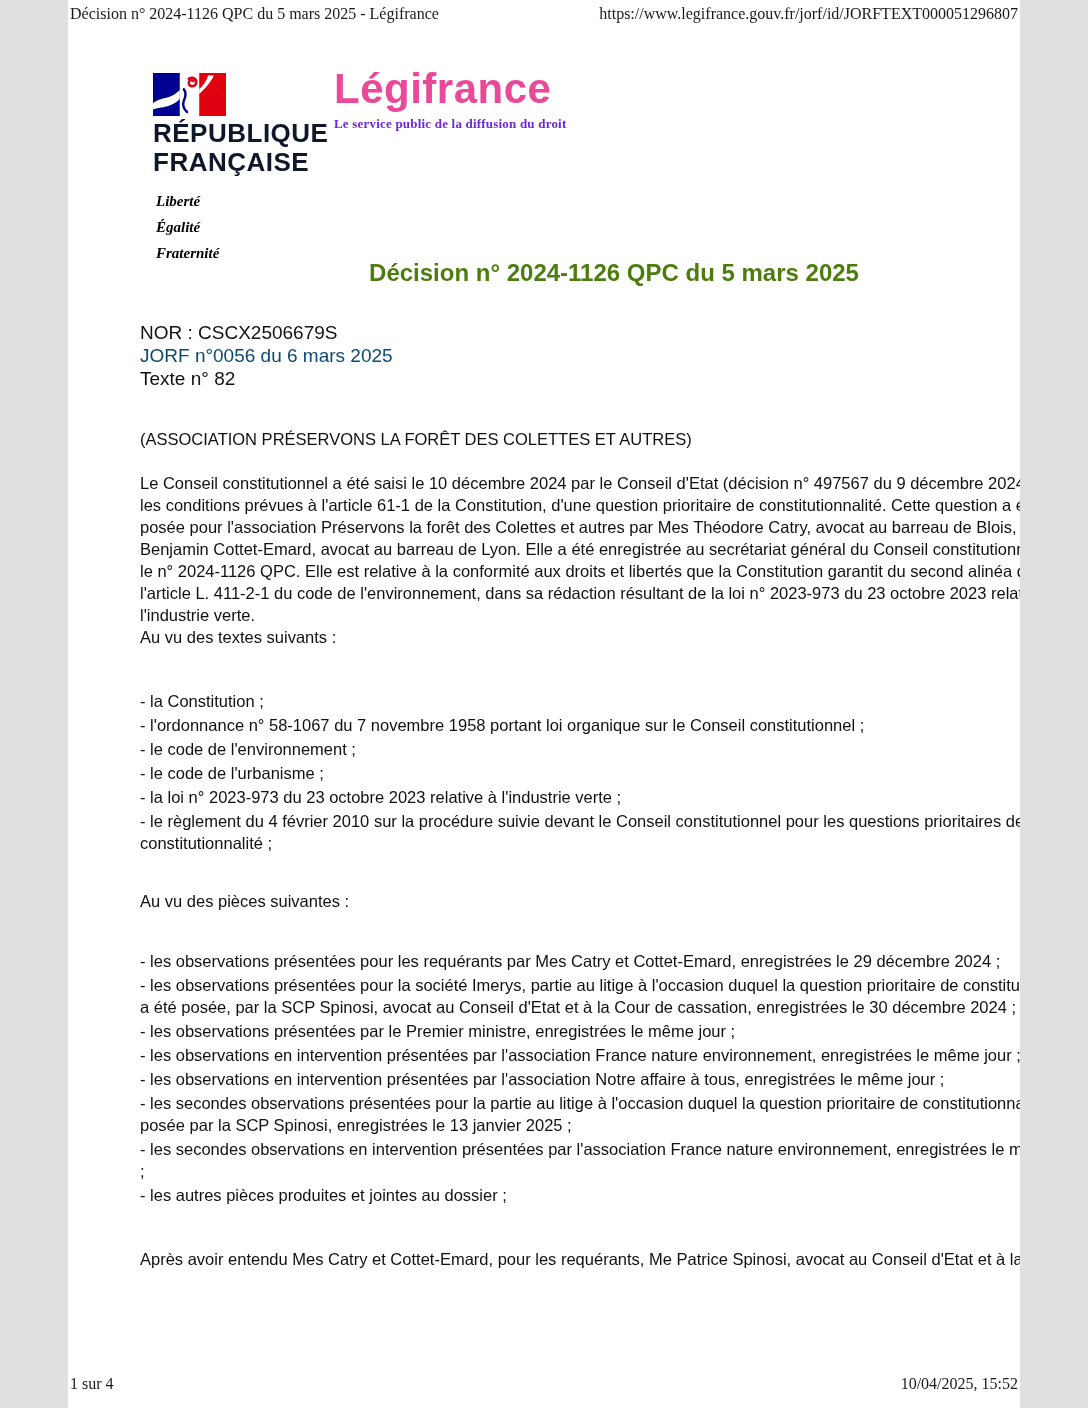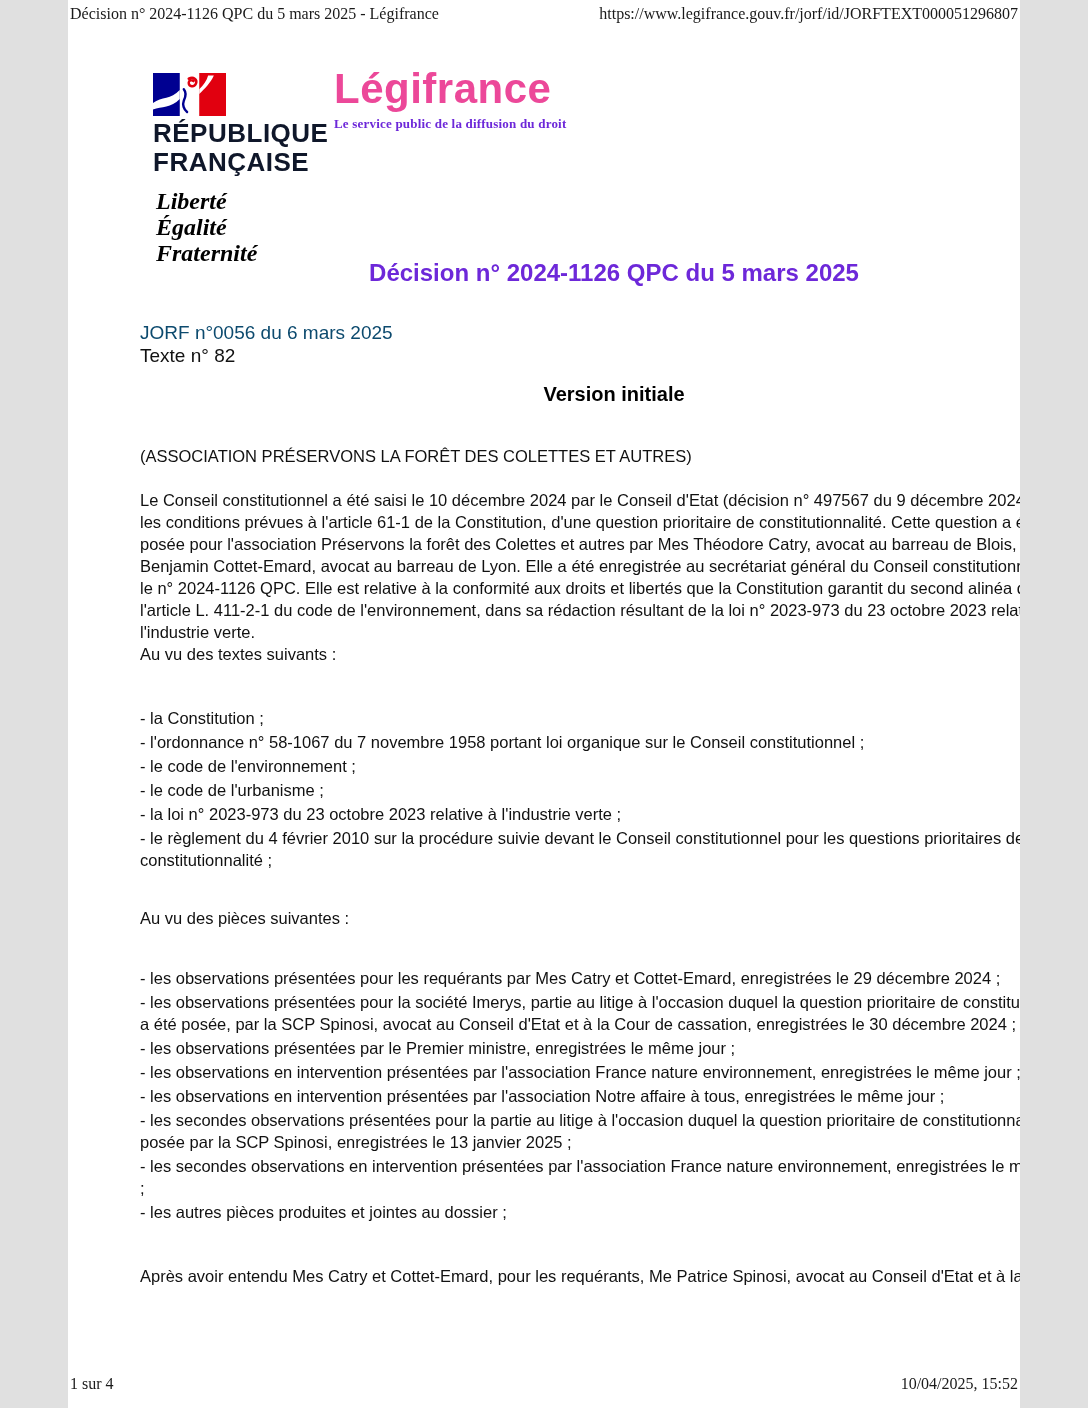--- a/index.html
+++ b/index.html
@@ -39,21 +39,21 @@
     line-height: 29px;
     letter-spacing: 0.5px;
     color: #0f172a;
   }
   .motto {
     margin-top: 11px;
     margin-left: 3px;
     font-family: "Liberation Serif", serif;
     font-style: italic;
     font-weight: bold;
-    font-size: 24px;
+    font-size: 15px;
     line-height: 26px;
     color: #000000;
   }
 
   
   .legifrance { position: absolute; left: 266px; top: 66px; }
   .legifrance .site-name {
     font-size: 42px;
     font-weight: bold;
     letter-spacing: 0.5px;
@@ -90,21 +90,21 @@
     width: 948px;
     font-size: 16.5px;
     line-height: 22px;
   }
   .doc-title {
     margin: 0 0 34px 0;
     font-size: 24px;
     line-height: 29px;
     font-weight: bold;
     text-align: center;
-    color: #6d28d9;
+    color: #4d7c0f;
   }
   .nor-block { font-size: 19px; line-height: 23px; }
   .nor-block div { margin: 0; }
   .jorf-link {
     color: #0c4a6e;
     text-decoration-thickness: 2px;
     text-underline-offset: 3px;
     cursor: pointer;
   }
   .version-heading {
@@ -159,25 +159,25 @@
     <div class="site-tagline">Le service public de la diffusion du droit</div>
   </div>
 
   <button class="pill-button" aria-label="widget"></button>
 
   <div class="doc">
 
     <h1 class="doc-title">Décision n° 2024-1126 QPC du 5 mars 2025</h1>
 
     <div class="nor-block">
+      <div>NOR : CSCX2506679S</div>
       <div><a class="jorf-link">JORF n°0056 du 6 mars 2025</a></div>
       <div>Texte n° 82</div>
     </div>
 
-    <h2 class="version-heading">Version initiale</h2>
 
     <p class="association-line">(ASSOCIATION PRÉSERVONS LA FORÊT DES COLETTES ET AUTRES)</p>
 
     <div class="intro-block">
       <p>Le Conseil constitutionnel a été saisi le 10 décembre 2024 par le Conseil d'Etat (décision n° 497567 du 9 décembre 2024), dans les conditions prévues à l'article 61-1 de la Constitution, d'une question prioritaire de constitutionnalité. Cette question a été posée pour l'association Préservons la forêt des Colettes et autres par Mes Théodore Catry, avocat au barreau de Blois, et Benjamin Cottet-Emard, avocat au barreau de Lyon. Elle a été enregistrée au secrétariat général du Conseil constitutionnel sous le n° 2024-1126 QPC. Elle est relative à la conformité aux droits et libertés que la Constitution garantit du second alinéa de l'article L. 411-2-1 du code de l'environnement, dans sa rédaction résultant de la loi n° 2023-973 du 23 octobre 2023 relative à l'industrie verte.</p>
       <p>Au vu des textes suivants :</p>
     </div>
 
     <div class="item-list">
 

